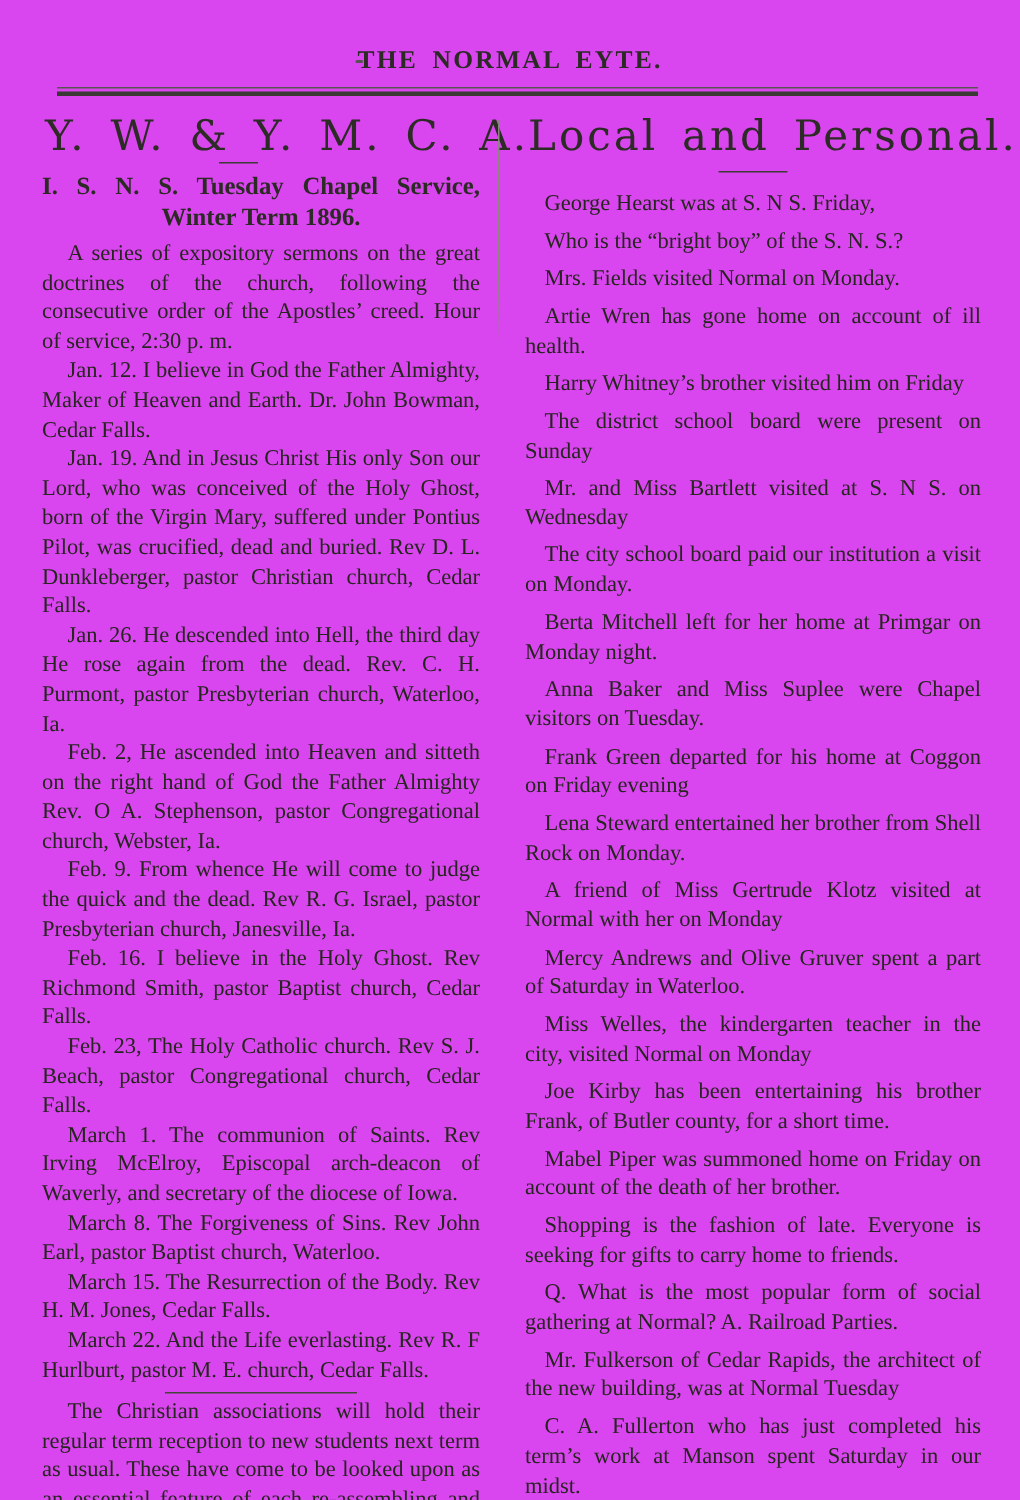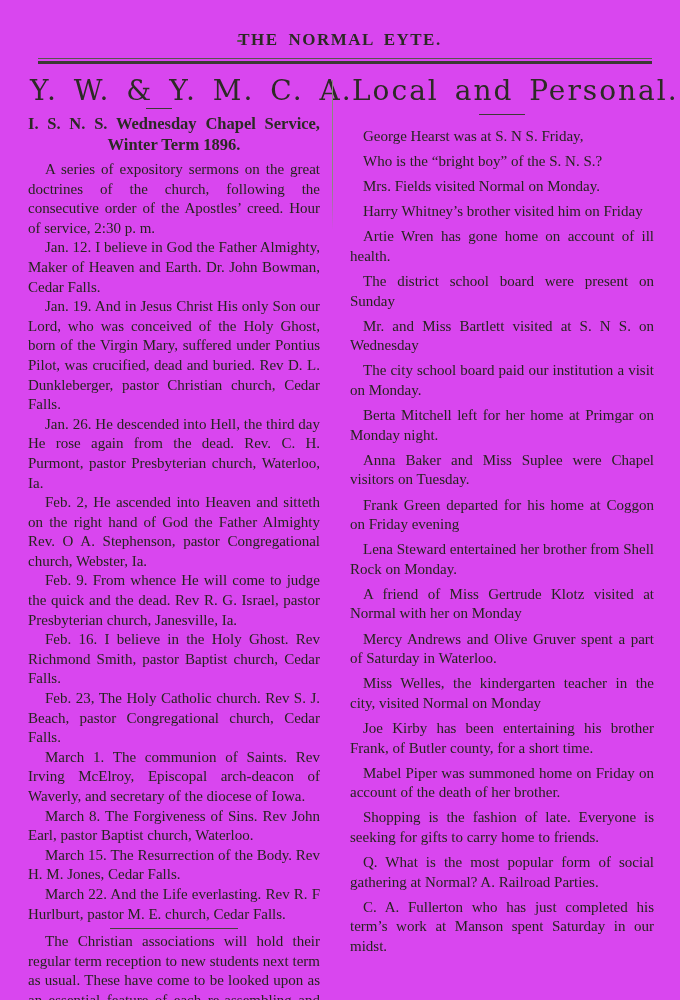--- a/index.html
+++ b/index.html
@@ -102,21 +102,21 @@
 
   <div class="col-rule"></div>
 
   <div class="columns">
 
     <div class="col-left">
       <div class="deco-header">Y. W. &amp; Y. M. C. A.</div>
       <div class="y-underline"></div>
 
       <div class="article-title">
-        <div class="t1">I. S. N. S. Wednesday Chapel Service,</div>
+        <div class="t1">I. S. N. S. Tuesday Chapel Service,</div>
         <div class="t2">Winter Term 1896.</div>
       </div>
 
       <div class="body-text">
           <p>A series of expository sermons on the great doctrines of the church, following the consecutive order of the Apostles’ creed.  Hour of service, 2:30 p. m.</p>
           <p>Jan. 12.   I believe in God the Father Almighty, Maker of Heaven and Earth.   Dr. John Bowman, Cedar Falls.</p>
           <p>Jan. 19.   And in Jesus Christ His only Son our Lord, who was conceived of the Holy Ghost, born of the Virgin Mary, suffered under Pontius Pilot, was crucified, dead and buried. Rev  D. L. Dunkleberger, pastor Christian church, Cedar Falls.</p>
           <p>Jan. 26.    He descended into Hell, the third day He rose again from the dead.   Rev. C. H. Purmont, pastor Presbyterian church, Waterloo, Ia.</p>
           <p>Feb. 2,   He ascended into Heaven and sitteth on the right hand of God the Father Almighty   Rev. O  A. Stephenson, pastor Congregational church, Webster, Ia.</p>
           <p>Feb. 9.  From whence He will come to judge the quick and the dead.   Rev  R. G. Israel, pastor Presbyterian church, Janesville, Ia.</p>
@@ -136,34 +136,35 @@
     </div>
 
     <div class="col-right">
       <div class="deco-header">Local and Personal.</div>
       <div class="header-rule"></div>
 
       <div class="body-text">
           <p>George Hearst was at S. N  S. Friday,</p>
           <p>Who is the “bright boy” of the S. N. S.?</p>
           <p>Mrs. Fields visited Normal on Monday.</p>
+          <p>Artie Wren has gone home on account of ill health.</p>
           <p>Harry Whitney’s brother visited him on Friday</p>
-          <p>Artie Wren has gone home on account of ill health.</p>
           <p>The district school board were present on Sunday</p>
           <p>Mr. and Miss Bartlett visited at S. N  S. on Wednesday</p>
           <p>The city school board paid our institution a visit on Monday.</p>
           <p>Berta Mitchell left for her home at Primgar on Monday night.</p>
           <p>Anna Baker and Miss Suplee were Chapel visitors on Tuesday.</p>
           <p>Frank Green departed for his home at Coggon on Friday evening</p>
           <p>Lena Steward entertained her brother from Shell Rock on Monday.</p>
           <p>A friend of Miss Gertrude Klotz visited at Normal with her on Monday</p>
           <p>Mercy Andrews and Olive Gruver spent a part of Saturday in Waterloo.</p>
           <p>Miss Welles, the kindergarten teacher in the city, visited Normal on Monday</p>
           <p>Joe Kirby has been entertaining his brother Frank, of Butler county, for a short time.</p>
           <p>Mabel Piper was summoned home on Friday on account of the death of her brother.</p>
           <p>Shopping is the fashion of late.   Everyone is seeking for gifts to carry home to friends.</p>
           <p>Q.   What is the most popular form of social gathering at Normal?   A.   Railroad Parties.</p>
+          <p>Mr. Fulkerson of Cedar Rapids, the architect of the new building, was at Normal Tuesday</p>
           <p>C. A. Fullerton who has just completed his term’s work at Manson spent Saturday in our midst.</p>
         </div>
     </div>
 
   </div>
 </div>
 
 </body></html>

